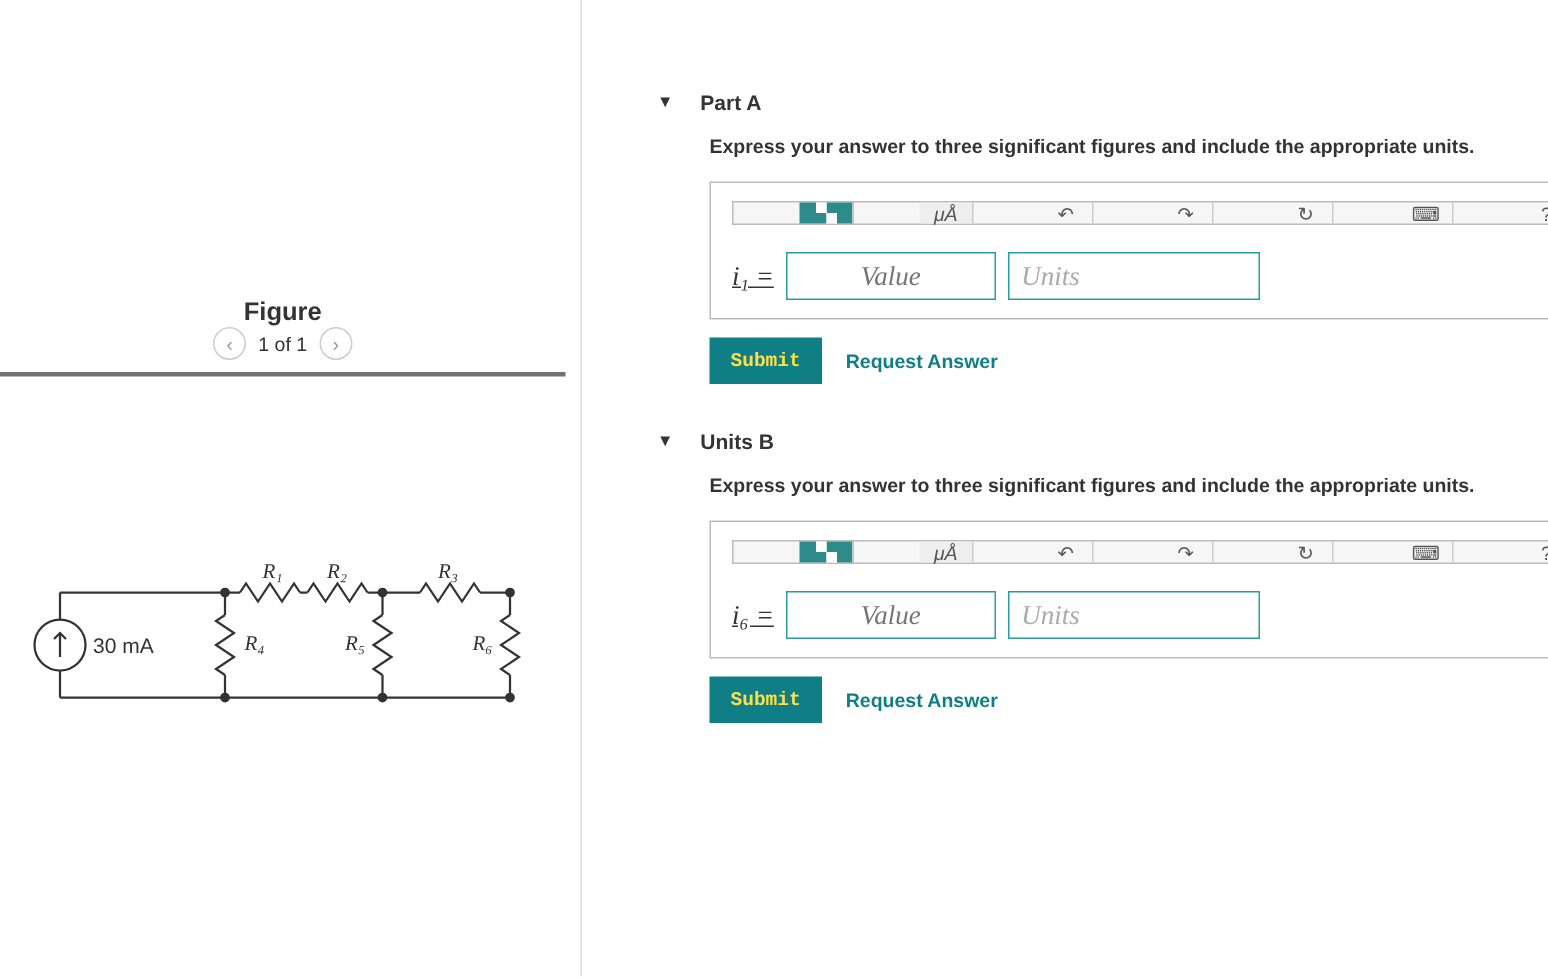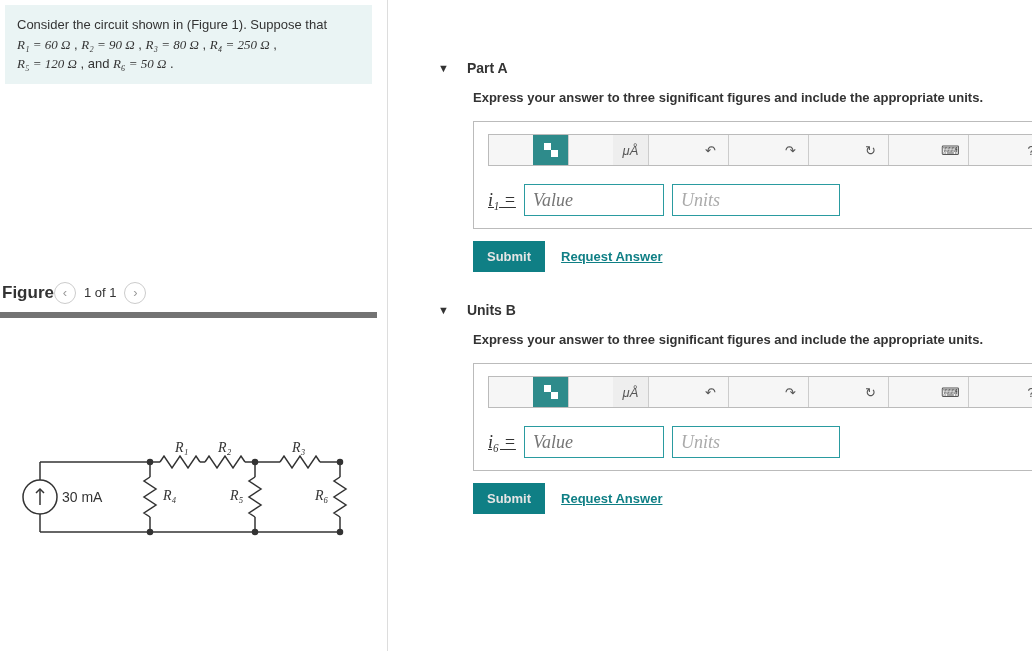--- a/index.html
+++ b/index.html
@@ -1,66 +1,56 @@
 <!DOCTYPE html>
 <html><head>
 <meta charset="utf-8">
 <style>
 * { box-sizing: border-box; margin: 0; padding: 0; }
 body { font-family: Arial, Helvetica, sans-serif; font-size: 13px; color: #333; display: flex; width: 1032px; height: 651px; background: #fff; }
 .left-panel { width: 388px; border-right: 1px solid #ddd; padding-right: 10px; }
 .prompt-box { background: #eaf4f4; padding: 10px 12px; margin: 5px; font-size: 13px; line-height: 1.5; }
 .prompt-box .ital { font-style: italic; font-family: 'Times New Roman', serif; }
-.figure-header { display: flex; justify-content: flex-start; align-items: center; padding: 8px 2px; margin-top: 190px; border-bottom: 6px solid #737373; }
+.figure-header { display: flex; justify-content: space-between; align-items: center; padding: 8px 2px; margin-top: 190px; border-bottom: 3px solid #737373; flex-direction: column; }
 .figure-header h3 { font-size: 17px; font-weight: bold; color: #333; }
 .pager { display: flex; align-items: center; gap: 4px; }
 .pager-btn { width: 22px; height: 22px; border: 1px solid #ccc; border-radius: 50%; background: #fff; display: flex; align-items: center; justify-content: center; color: #999; cursor: pointer; }
 .pager-text { font-size: 13px; color: #333; margin: 0 4px; }
 .circuit { margin-top: 114px; padding: 0 20px; }
 .circuit svg { width: 340px; height: 120px; }
 .right-panel { flex: 1; padding-left: 50px; padding-top: 60px; }
 .part { margin-bottom: 30px; }
 .part-head { display: flex; align-items: center; gap: 18px; margin-bottom: 14px; }
 .part-head .caret { color: #333; font-size: 11px; cursor: pointer; }
 .part-head .title { font-weight: bold; font-size: 14px; }
 .part-body { margin-left: 35px; }
 .part-body p { margin-bottom: 10px; font-size: 13px; }
 .part-body p.bold { font-weight: bold; }
 .ital2 { font-style: italic; font-family: 'Times New Roman', serif; }
 .answer-box { border: 1px solid #bbb; padding: 12px 14px; display: inline-block; margin-top: 6px; }
 .toolbar { display: inline-flex; border: 1px solid #bbb; margin-bottom: 10px; background: #f6f6f6; }
-.toolbar .tb { width: 36px; height: 30px; display: flex; align-items: center; justify-content: center; border-right: 1px solid #ccc; color: #555; font-size: 13px; cursor: pointer; margin-left: 44px; }
+.toolbar .tb { width: 36px; height: 14px; display: flex; align-items: center; justify-content: center; border-right: 1px solid #ccc; color: #555; font-size: 13px; cursor: pointer; margin-left: 44px; }
 .toolbar .tb:last-child { border-right: none; }
 .toolbar .tb.ma { background: #2e8b8b; color: #fff; font-weight: bold; position: relative; }
 .toolbar .tb.ma2 { background: #eee; font-style: italic; }
 .eq-row { display: flex; align-items: center; gap: 8px; margin-top: 8px; }
 .eq-label { font-family: 'Times New Roman', serif; font-style: italic; font-size: 18px; text-decoration: underline; }
-.eq-input { border: 1px solid #2a9ba0; height: 32px; padding: 0 8px; font-family: 'Times New Roman', serif; font-style: italic; font-size: 18px; color: #aaa; width: 140px; }
+.eq-input { border: 1px solid #2a9ba0; height: 32px; padding: 0 8px; font-family: 'Times New Roman', serif; font-style: italic; font-size: 18px; color: #aaa; width: 140px; text-align: center; }
 .eq-units { border: 1px solid #2a9ba0; height: 32px; width: 168px; padding: 0 8px; font-family: 'Times New Roman', serif; font-style: italic; font-size: 18px; color: #aaa; display: flex; align-items: center; }
 .actions { margin-top: 12px; margin-left: 35px; display: flex; align-items: center; gap: 16px; }
-.submit-btn { background: #0f7f85; color: #e5e5e5; border: none; padding: 8px 14px; font-size: 13px; font-weight: bold; cursor: pointer; }
-.req-link { color: #0f7f85; font-size: 13px; font-weight: bold; text-decoration: underline; cursor: pointer; }
+.submit-btn { background: #0f7f85; color: #fde047; border: none; padding: 8px 14px; font-size: 13px; font-weight: bold; cursor: pointer; font-family: Liberation Mono, monospace; }
+.req-link { color: #0f7f85; font-size: 13px; font-weight: bold; cursor: pointer; }
 .sq-frac { display:inline-block; width:14px; height:14px; position:relative; }
 .sq-frac::before { content:''; position:absolute; top:0; left:0; width:5px; height:5px; background:#fff; border:1px solid #fff; }
 .sq-frac::after { content:''; position:absolute; bottom:0; right:0; width:5px; height:5px; background:#fff; border:1px solid #fff; }
 </style>
 </head>
 <body>
 
 <div class="left-panel">
-  <div class="prompt-box">
-    <span>Consider the circuit shown in (Figure 1). Suppose that</span><br>
-    <span class="ital">R₁ = 60  Ω</span> ,
-    <span class="ital">R₂ = 90  Ω</span> ,
-    <span class="ital">R₃ = 80  Ω</span> ,
-    <span class="ital">R₄ = 250  Ω</span> ,<br>
-    <span class="ital">R₅ = 120  Ω</span> ,
-    <span>and</span>
-    <span class="ital">R₆ = 50  Ω</span> .
-  </div>
 
   <div class="figure-header">
     <h3>Figure</h3>
     <div class="pager">
       <div class="pager-btn">‹</div>
       <span class="pager-text">1 of 1</span>
       <div class="pager-btn">›</div>
     </div>
   </div>
 

